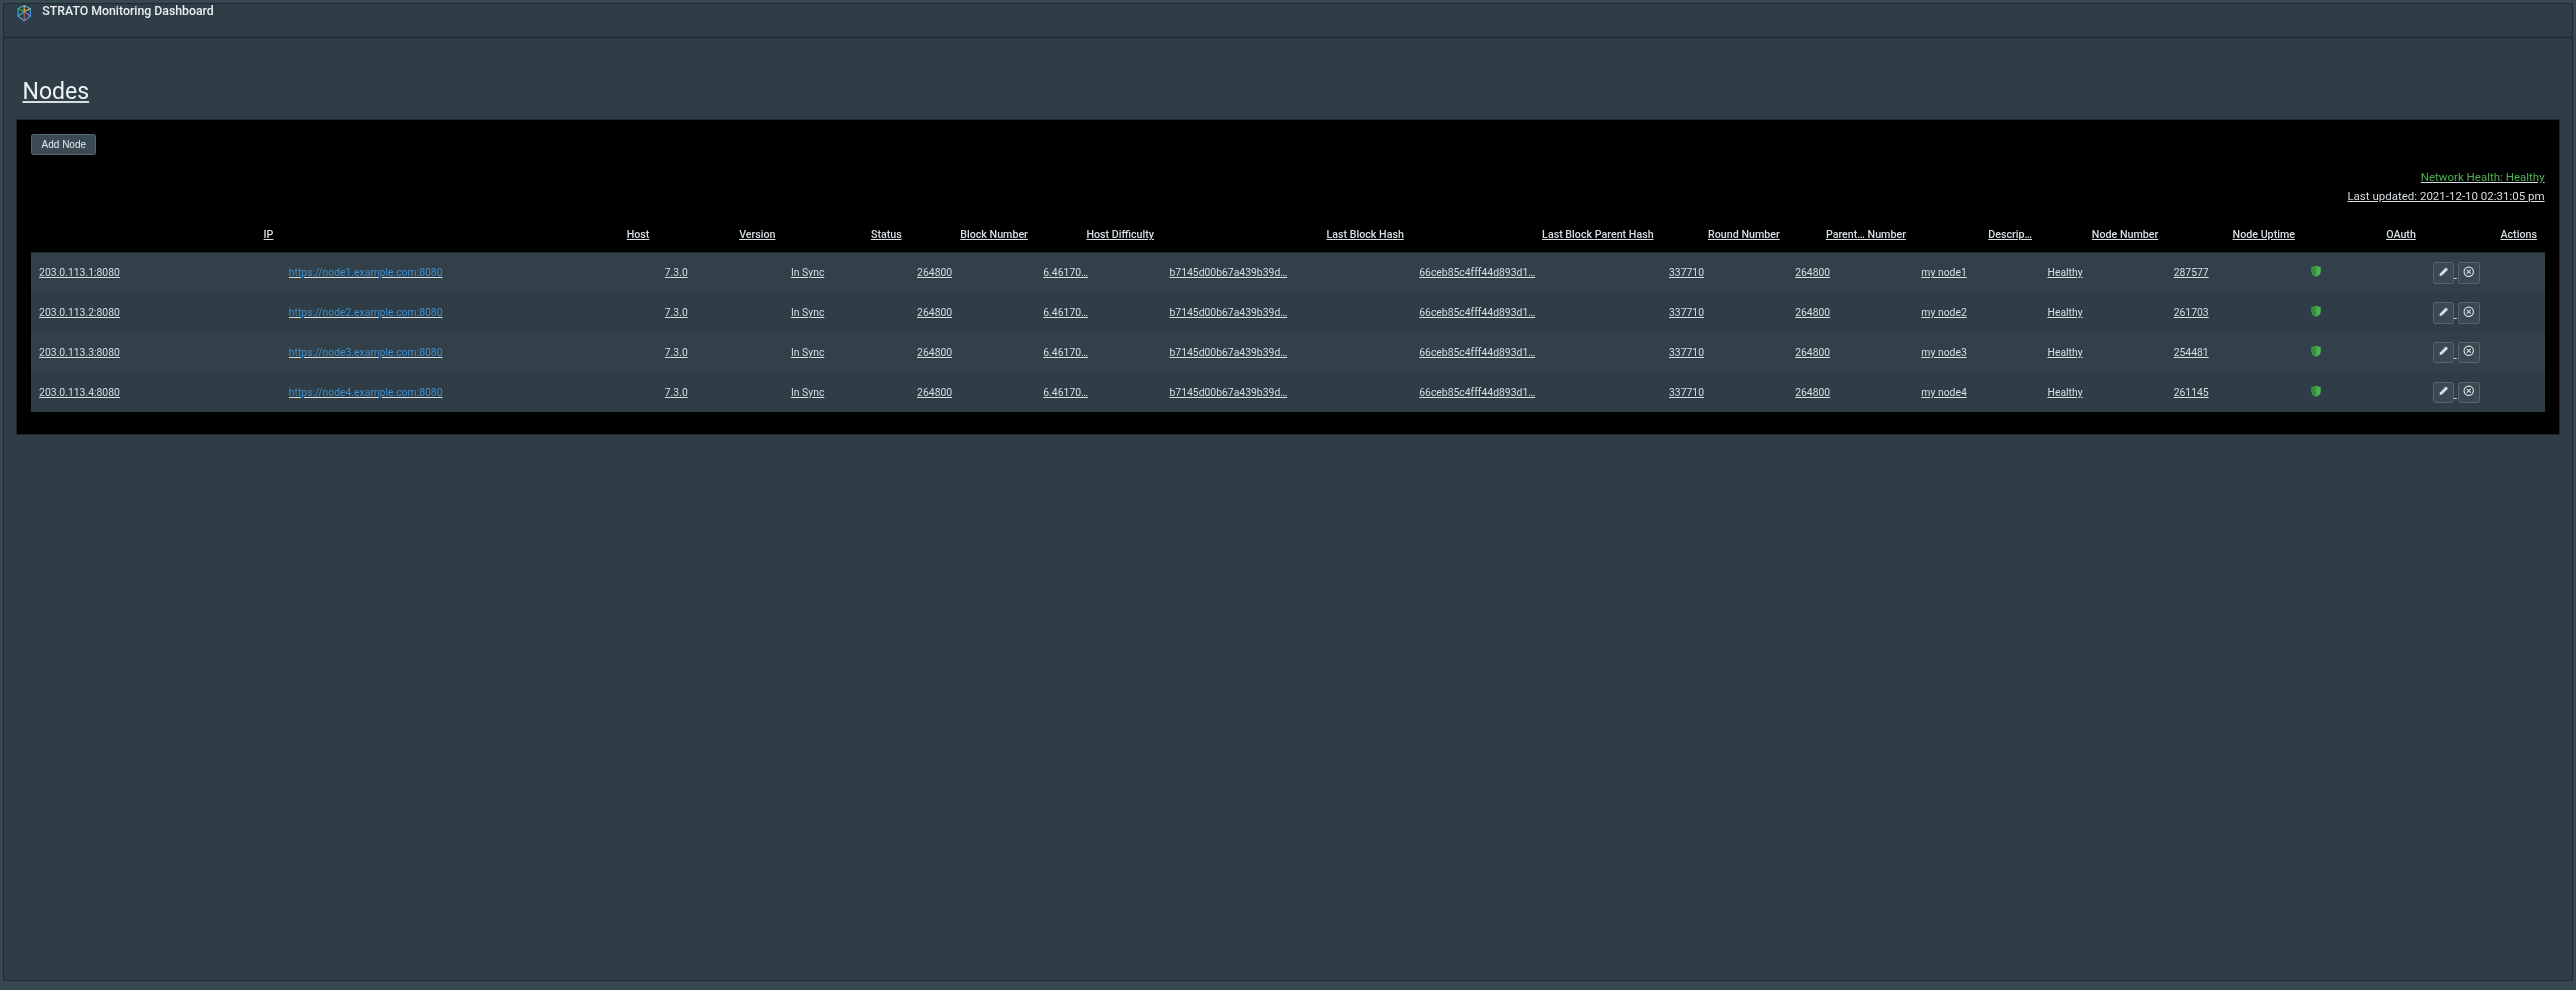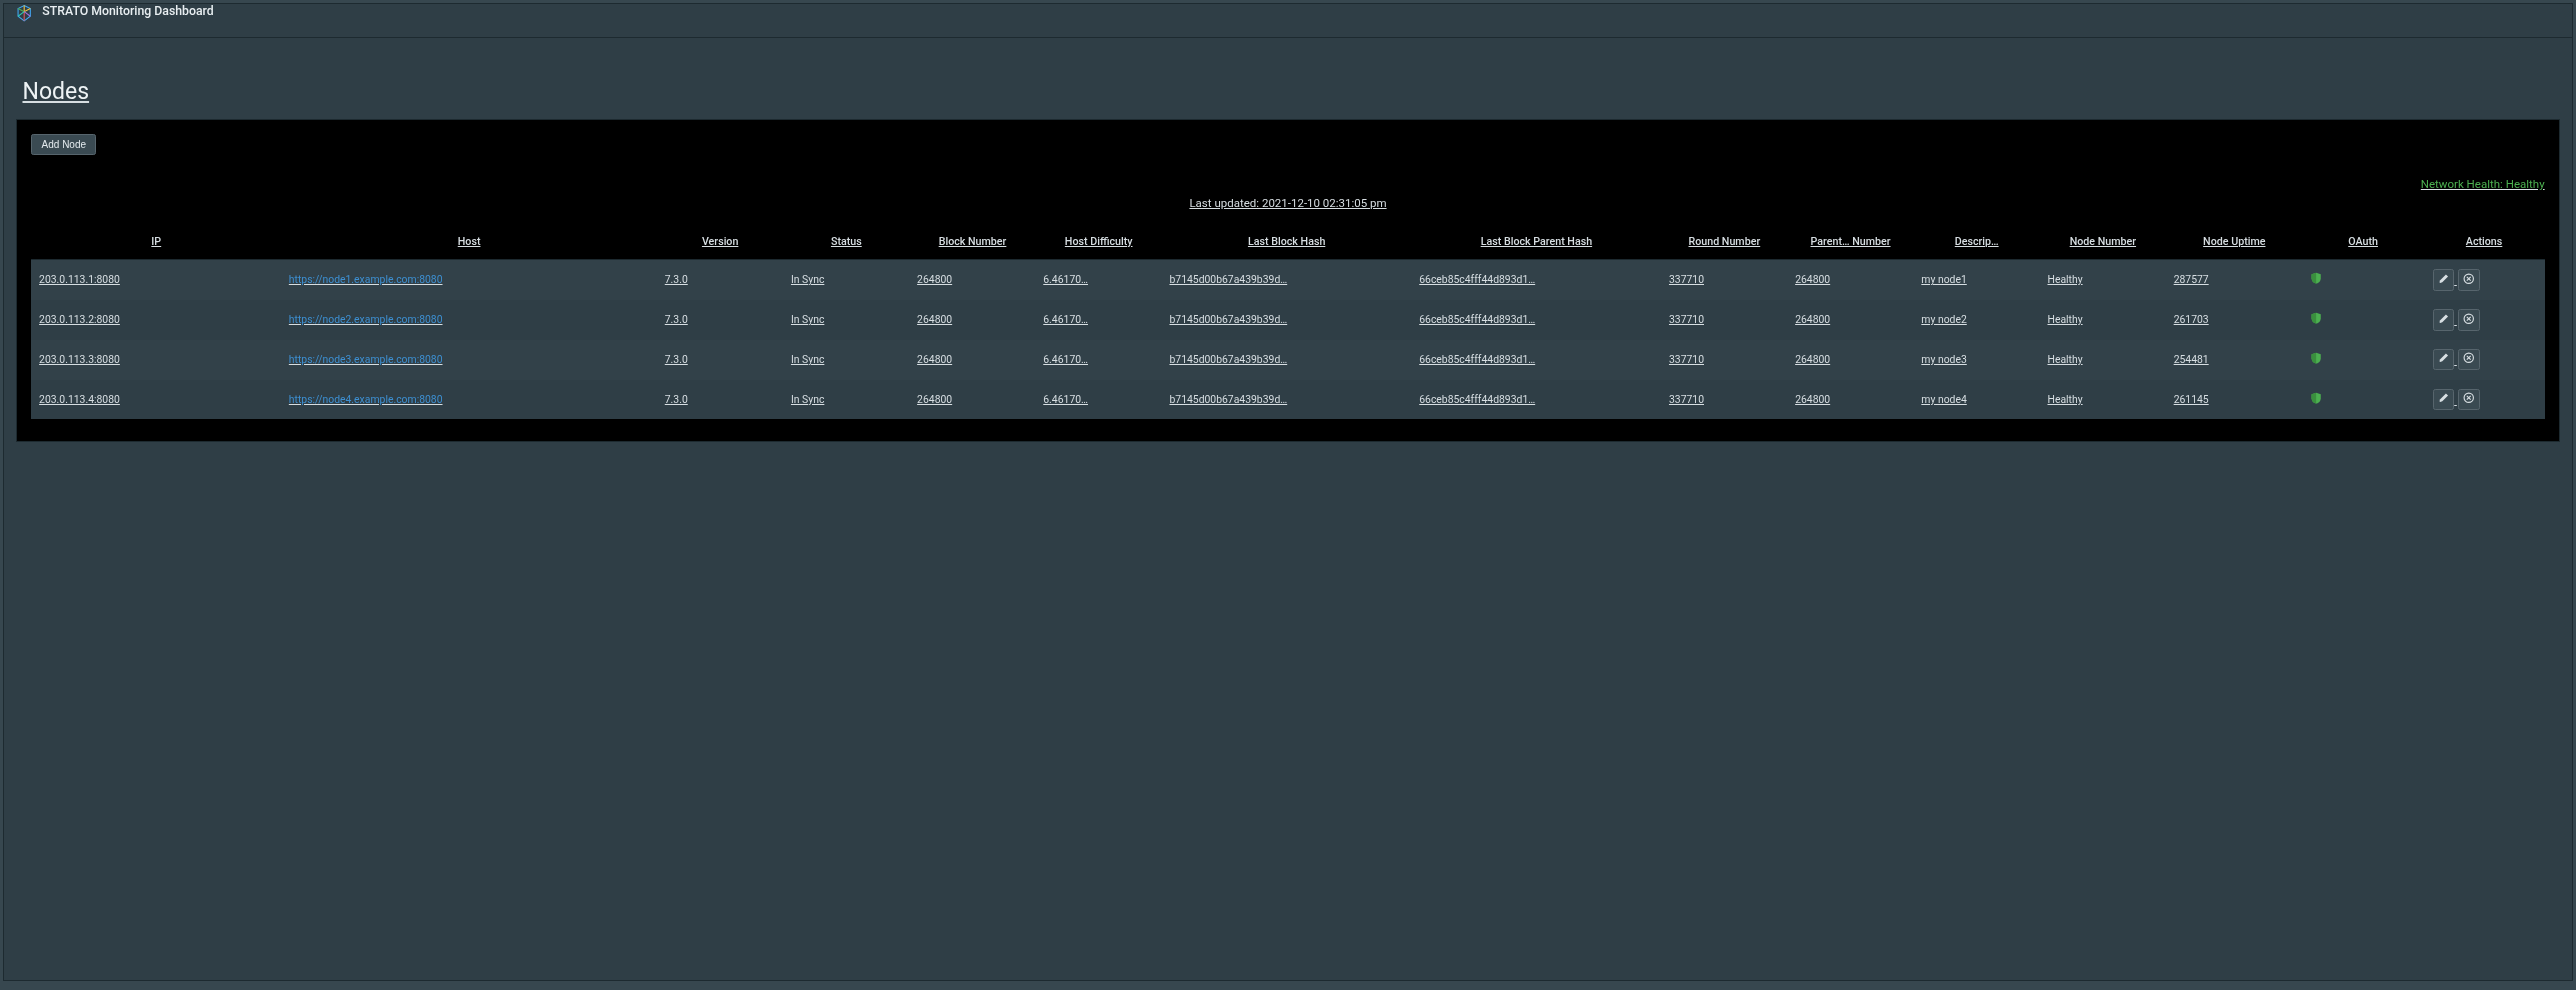--- a/index.html
+++ b/index.html
@@ -59,40 +59,39 @@
     padding: 0 9.2px;
     border: 0.8px solid #57656d;
     background: #3a4a52;
     color: #e3eaee;
     font-size: 10px;
     border-radius: 2.3px;
     cursor: pointer;
   }
   .meta-block {
     text-align: right;
-    margin-top: 20px;
+    margin-top: 13px;
     line-height: 1.6;
   }
   .net-health {
     color: #4caf50;
     font-size: 11.5px;
   }
   .last-updated {
     color: #d7dee2;
     font-size: 11.5px;
-    text-align: center;
   }
   table.nodes {
     width: 100%;
     border-collapse: collapse;
     margin-top: 15.3px;
     table-layout: fixed;
   }
   table.nodes th {
-    text-align: center;
+    text-align: right;
     font-weight: 500;
     color: #d7dee2;
     font-size: 10.7px;
     padding: 7.7px 7.7px 10.7px 7.7px;
     border-bottom: 0.8px solid #1d2a30;
     vertical-align: top;
     white-space: normal;
     overflow: hidden;
     text-overflow: ellipsis;
   }

